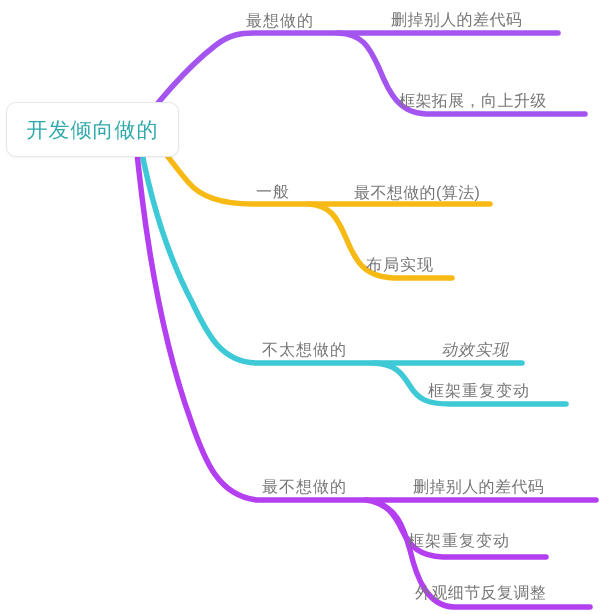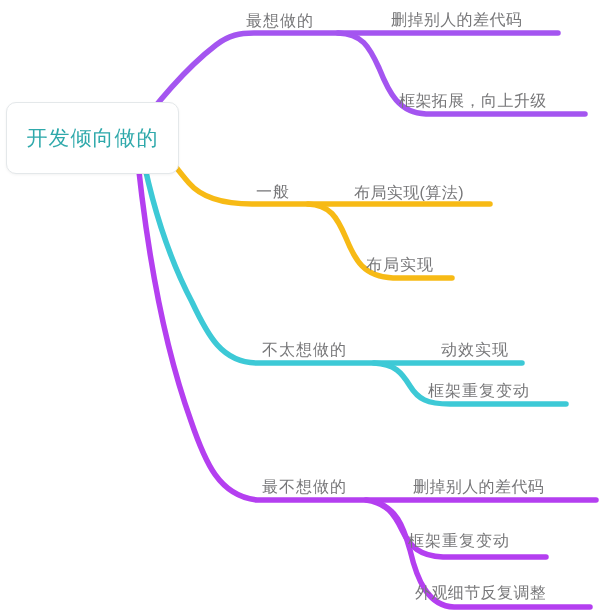--- a/index.html
+++ b/index.html
@@ -17,21 +17,21 @@
     font-size:16px;line-height:20px;
     letter-spacing:1px;
     color:#777779;
     white-space:nowrap;
     cursor:default;
   }
   .node-label.tight{letter-spacing:0.4px;}
   .root-node{
     position:absolute;
     left:6px;top:102px;
-    width:173px;height:72px;
+    width:173px;height:55px;
     background:#ffffff;
     border:1.5px solid #e4e8ea;
     border-radius:10px;
     box-shadow:0 1px 3px rgba(0,0,0,0.05);
     display:flex;align-items:center;justify-content:center;
     box-sizing:border-box;
   }
   .root-node span{
     font-size:21px;
     letter-spacing:1px;
@@ -62,25 +62,25 @@
 
   <div class="root-node">
     <span>开发倾向做的</span>
   </div>
 
   <div class="node-label" style="left:246px;top:11px;">最想做的</div>
   <div class="node-label tight" style="left:391px;top:11px;font-family:Liberation Mono, monospace;">删掉别人的差代码</div>
   <div class="node-label tight" style="left:399px;top:91px;">框架拓展，向上升级</div>
 
   <div class="node-label" style="left:256px;top:182px;">一般</div>
-  <div class="node-label tight" style="left:354px;top:183px;">布局实现(算法)</div>
+  <div class="node-label tight" style="left:354px;top:183px;">最不想做的(算法)</div>
   <div class="node-label" style="left:366px;top:255px;">布局实现</div>
 
   <div class="node-label" style="left:262px;top:340px;font-family:Liberation Serif, serif;">不太想做的</div>
-  <div class="node-label" style="left:441px;top:340px;">动效实现</div>
+  <div class="node-label" style="left:441px;top:340px;font-style:italic;">动效实现</div>
   <div class="node-label" style="left:428px;top:381px;">框架重复变动</div>
 
   <div class="node-label" style="left:262px;top:477px;">最不想做的</div>
   <div class="node-label tight" style="left:413px;top:477px;">删掉别人的差代码</div>
   <div class="node-label tight" style="left:415px;top:583px;">外观细节反复调整</div>
   <div class="node-label" style="left:408px;top:531px;">框架重复变动</div>
 
 </div>
 
 </body></html>

